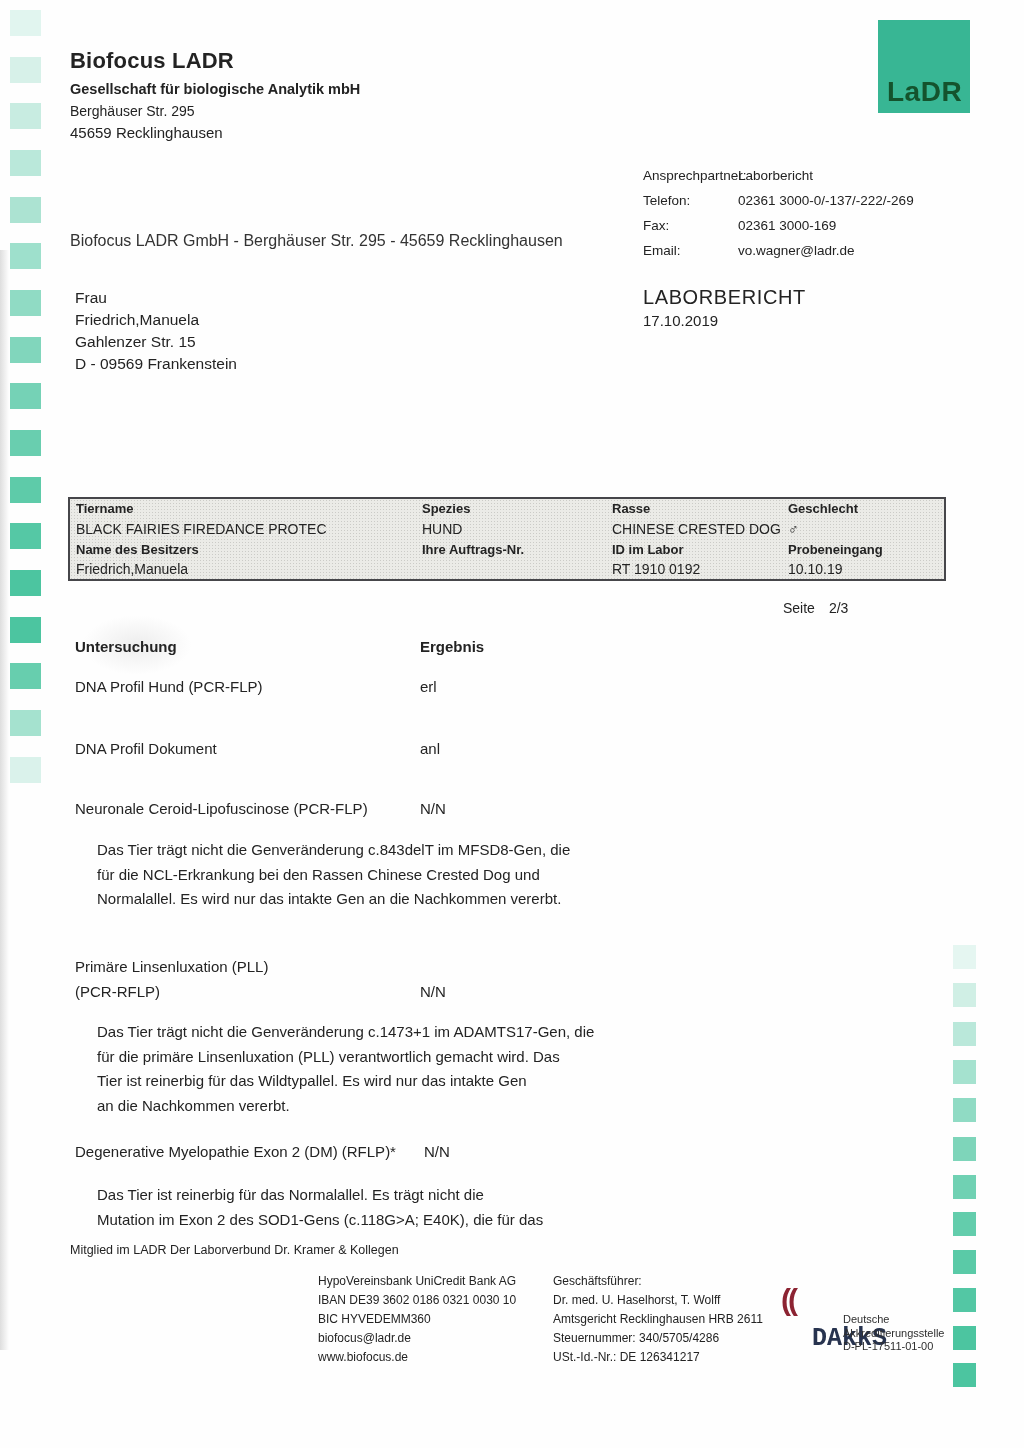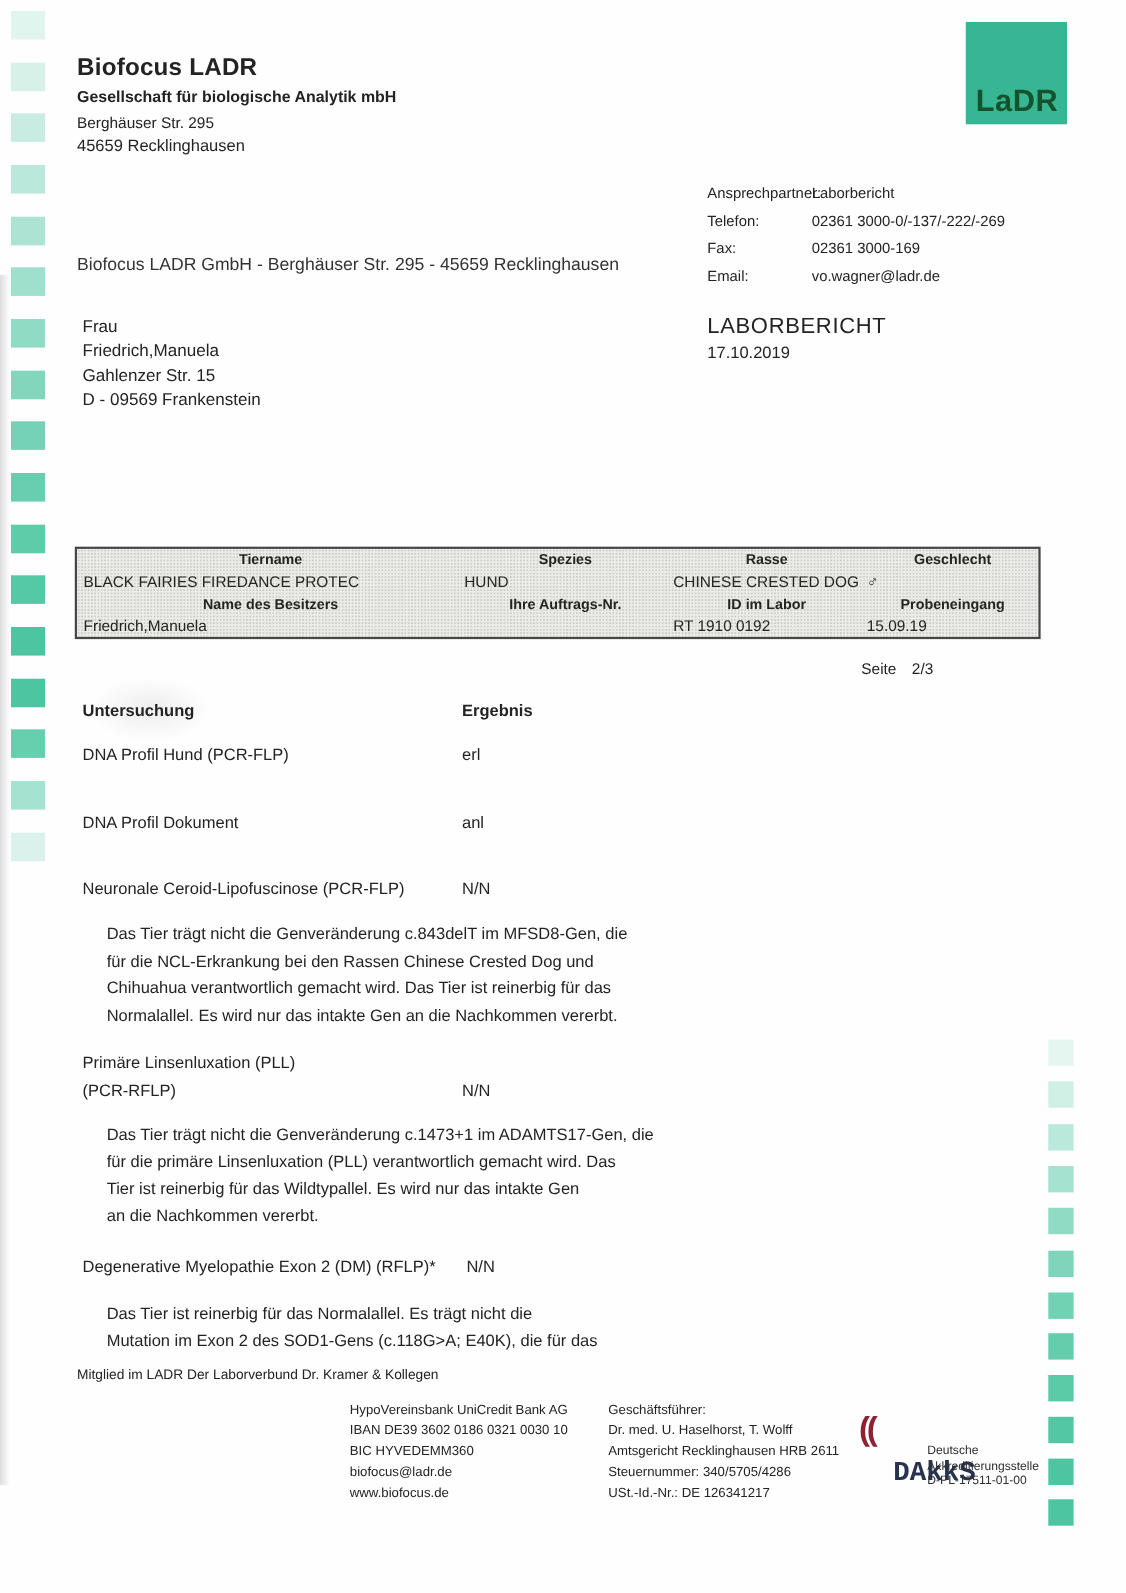--- a/index.html
+++ b/index.html
@@ -40,21 +40,21 @@
     border:2px solid #46464a;
     background-color:#ebebe7;
     background-image:radial-gradient(rgba(120,120,115,.28) .6px, rgba(0,0,0,0) .9px);
     background-size:3px 3px;
     display:grid;
     grid-template-columns:346px 190px 176px 1fr;
     grid-template-rows:19px 22px 19px 20px;
     align-items:center;
   }
   .animal-table .cell{padding-left:6px;white-space:nowrap;}
-  .animal-table .th{font-size:13px;font-weight:700;text-align:center;}
+  .animal-table .th{font-size:13px;font-weight:700;}
   .animal-table .td{font-size:14px;}
   .sex{font-size:13px;}
   
   .seite{left:783px;top:600px;font-size:14px;}
   .seite .gap{display:inline-block;width:14px;}
   
   .res-name{font-size:15px;white-space:nowrap;}
   .res-bold{font-weight:700;}
   .notes{font-size:15px;line-height:24.5px;white-space:nowrap;}
   
@@ -125,42 +125,41 @@
     <div class="cell td sex">♂</div>
 
     <div class="cell th">Name des Besitzers</div>
     <div class="cell th">Ihre Auftrags-Nr.</div>
     <div class="cell th">ID im Labor</div>
     <div class="cell th">Probeneingang</div>
 
     <div class="cell td">Friedrich,Manuela</div>
     <div class="cell td"></div>
     <div class="cell td">RT 1910 0192</div>
-    <div class="cell td">15.09.19</div>
+    <div class="cell td">10.10.19</div>
   </div>
 
   <div class="abs seite">
     <span>Seite</span><span class="gap"></span><span>2/3</span>
   </div>
 
   <div class="abs res-name res-bold" style="left:75px;top:638px;">Untersuchung</div>
   <div class="abs res-name res-bold" style="left:420px;top:638px;">Ergebnis</div>
 
   <div class="abs res-name" style="left:75px;top:678px;">DNA Profil Hund (PCR-FLP)</div>
   <div class="abs res-name" style="left:420px;top:678px;">erl</div>
 
   <div class="abs res-name" style="left:75px;top:740px;">DNA Profil Dokument</div>
   <div class="abs res-name" style="left:420px;top:740px;">anl</div>
 
   <div class="abs res-name" style="left:75px;top:800px;text-align:right;">Neuronale Ceroid-Lipofuscinose (PCR-FLP)</div>
   <div class="abs res-name" style="left:420px;top:800px;">N/N</div>
   <div class="abs notes" style="left:97px;top:838px;">
     <div>Das Tier trägt nicht die Genveränderung c.843delT im MFSD8-Gen, die</div>
     <div>für die NCL-Erkrankung bei den Rassen Chinese Crested Dog und</div>
-    <div>Chihuahua  verantwortlich gemacht wird. Das Tier ist reinerbig für das</div>
     <div>Normalallel.  Es wird nur das intakte Gen an die Nachkommen vererbt.</div>
   </div>
 
   <div class="abs res-name" style="left:75px;top:958px;">Primäre Linsenluxation (PLL)</div>
   <div class="abs res-name" style="left:75px;top:983px;">(PCR-RFLP)</div>
   <div class="abs res-name" style="left:420px;top:983px;">N/N</div>
   <div class="abs notes" style="left:97px;top:1020px;">
     <div>Das Tier trägt nicht die Genveränderung c.1473+1 im ADAMTS17-Gen, die</div>
     <div>für die primäre Linsenluxation (PLL) verantwortlich gemacht wird. Das</div>
     <div>Tier ist reinerbig für das Wildtypallel. Es wird nur das intakte Gen</div>

